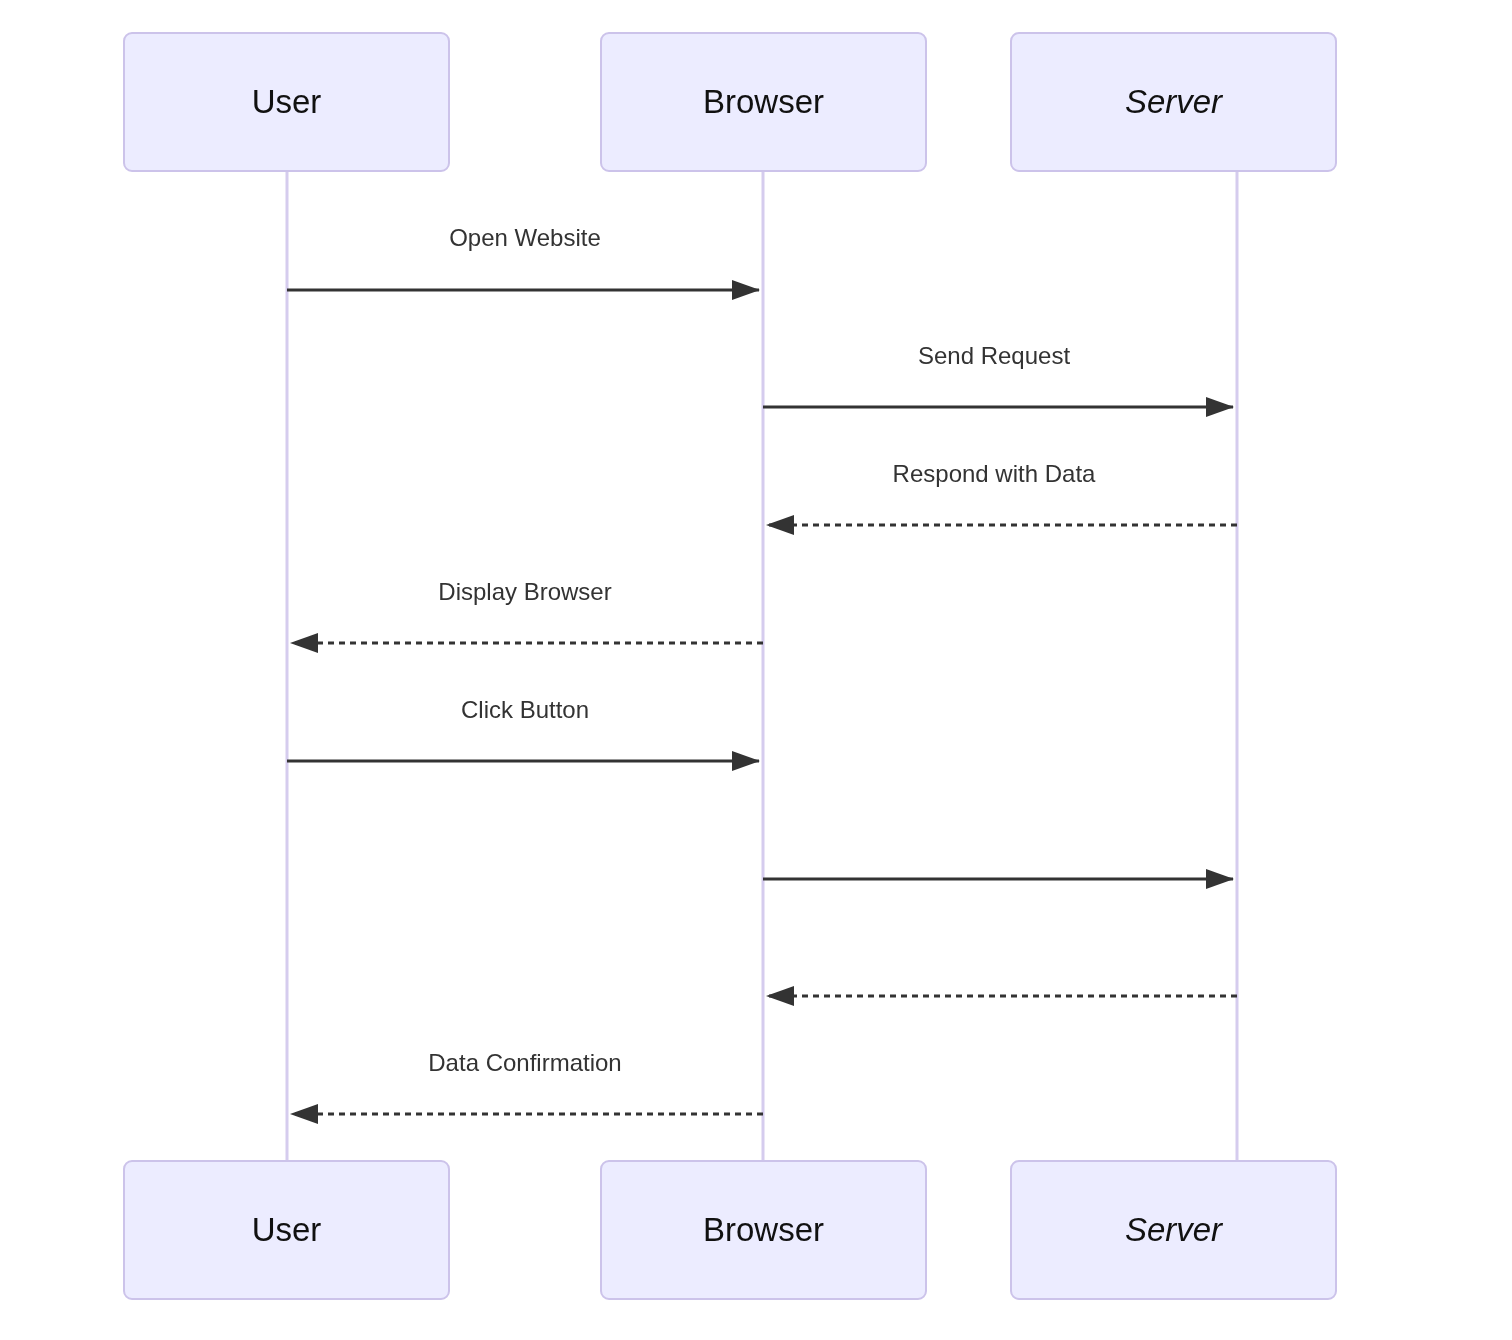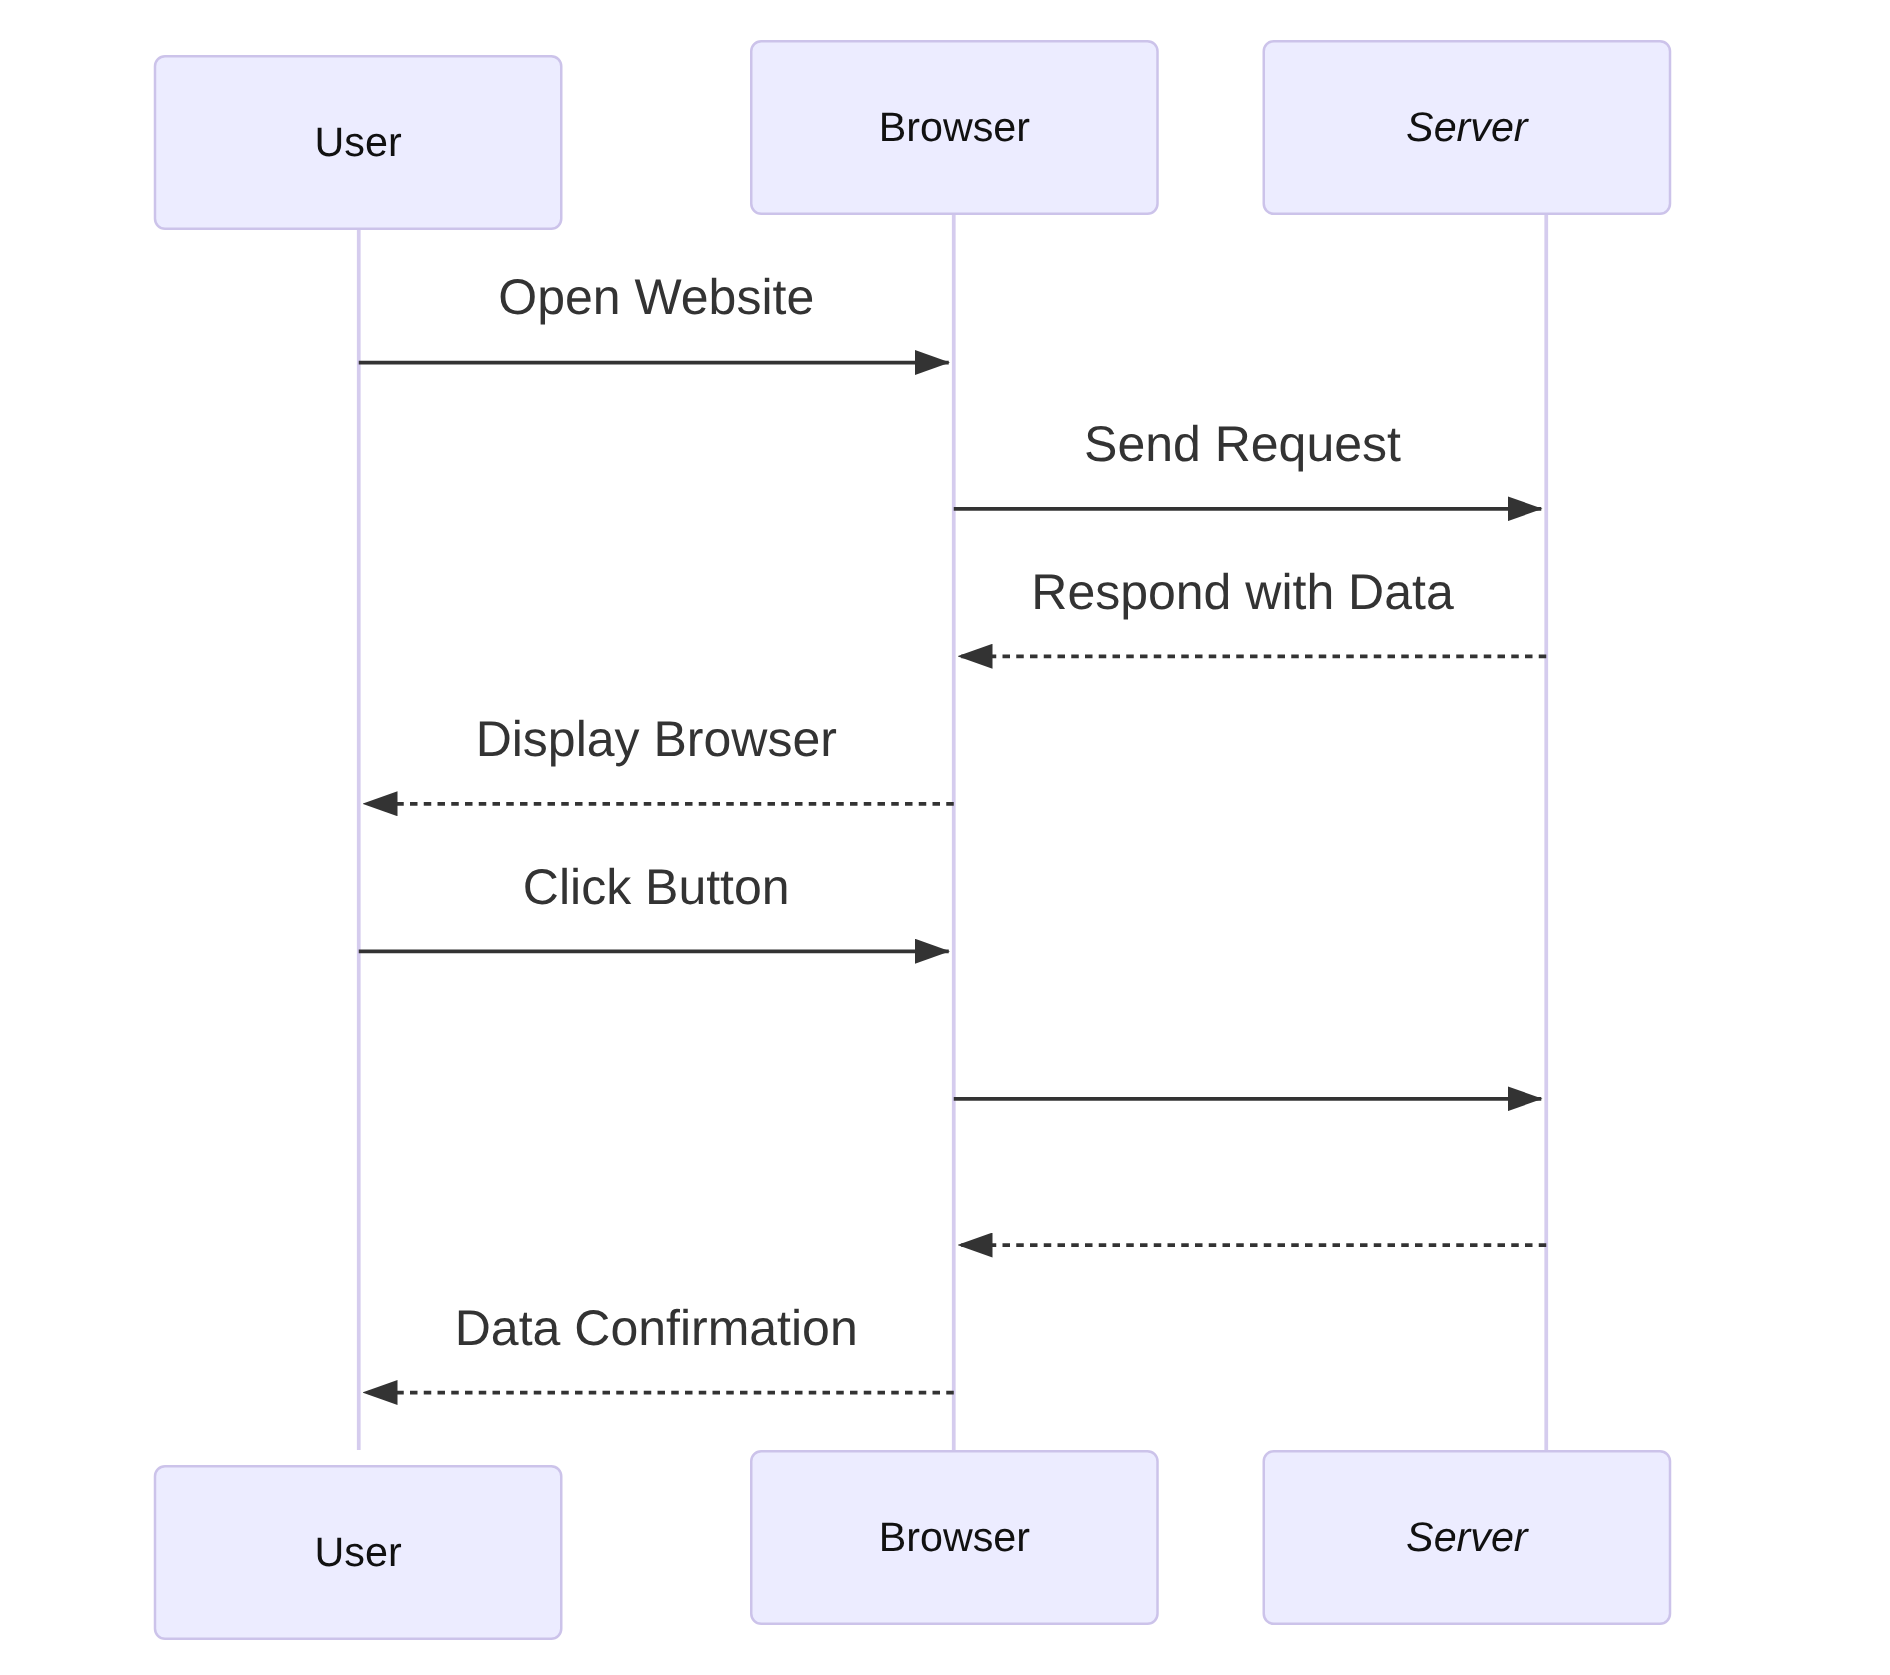--- a/index.html
+++ b/index.html
@@ -31,29 +31,29 @@
     border-radius: 9px;
     box-sizing: border-box;
     display: flex;
     align-items: center;
     justify-content: center;
     font-size: 33px;
     color: #111111;
   }
   .actor-top    { top: 32px; }
   .actor-bottom { top: 1160px; }
-  .actor-user    { left: 123px; margin-top: 12px; }
+  .actor-user    { left: 123px; }
   .actor-browser { left: 600px; text-align: center; }
   .actor-server  { left: 1010px; font-style: italic; }
   .msg-label {
     position: absolute;
     height: 42px;
     line-height: 42px;
     text-align: center;
-    font-size: 40px;
+    font-size: 24px;
     color: #333333;
     white-space: nowrap;
   }
   .span-ub { left: 287px;  width: 476px; }  
   .span-bs { left: 763px;  width: 462px; }  
 </style>
 </head>
 <body>
 
 <div class="diagram">

